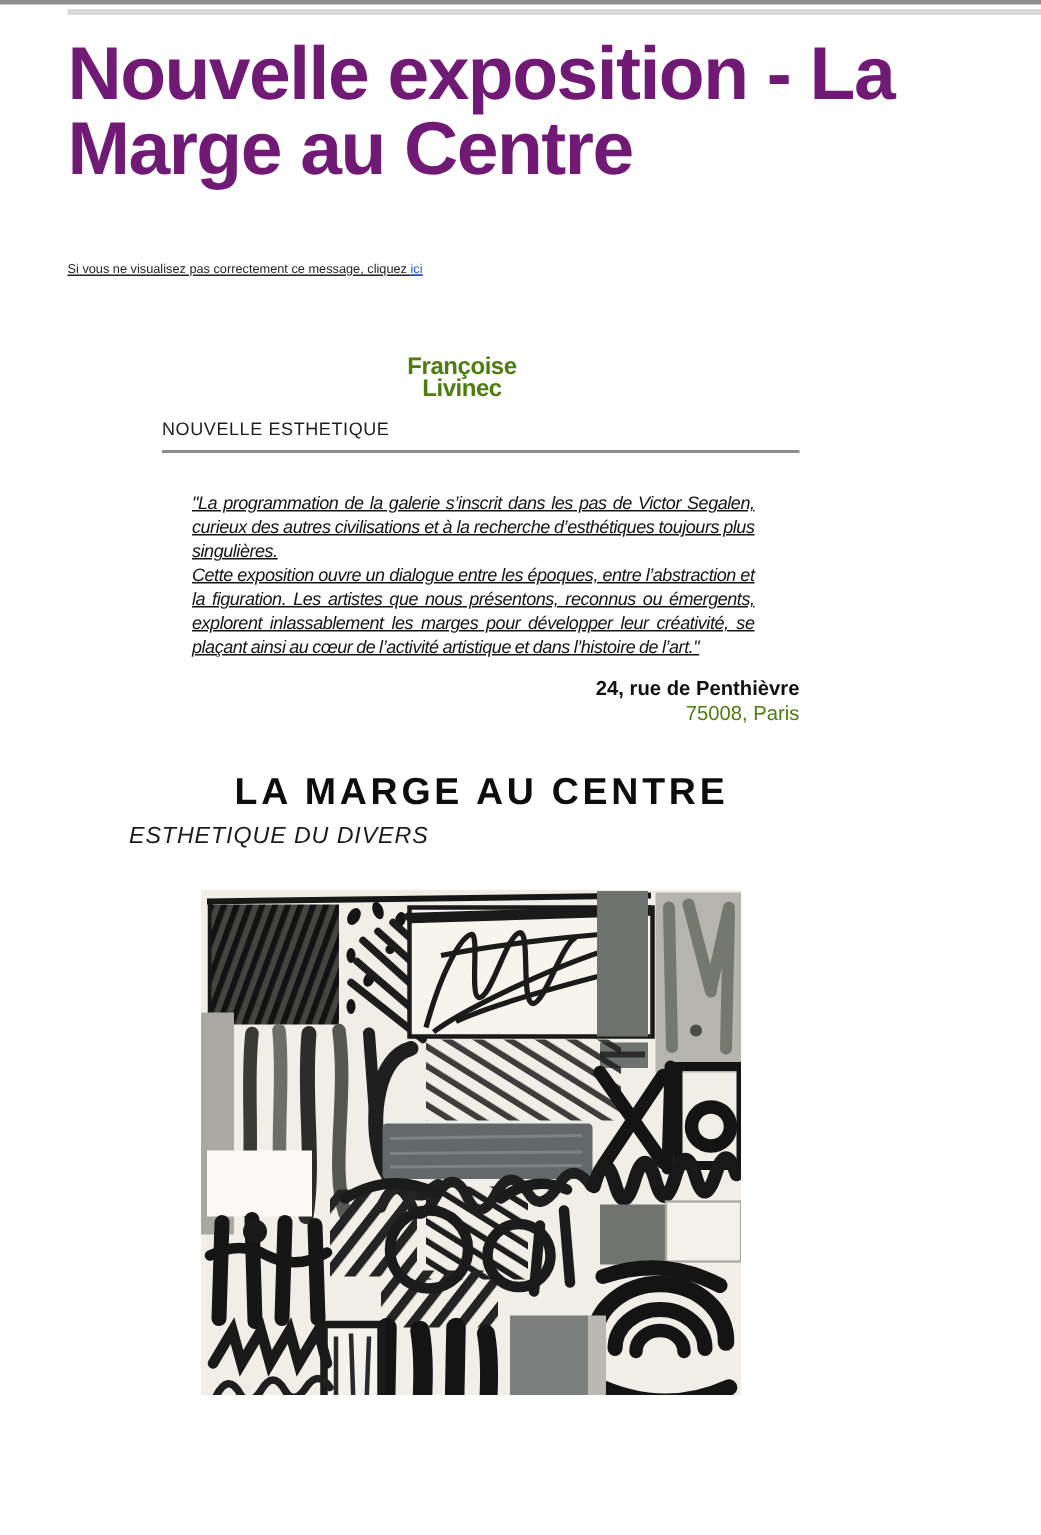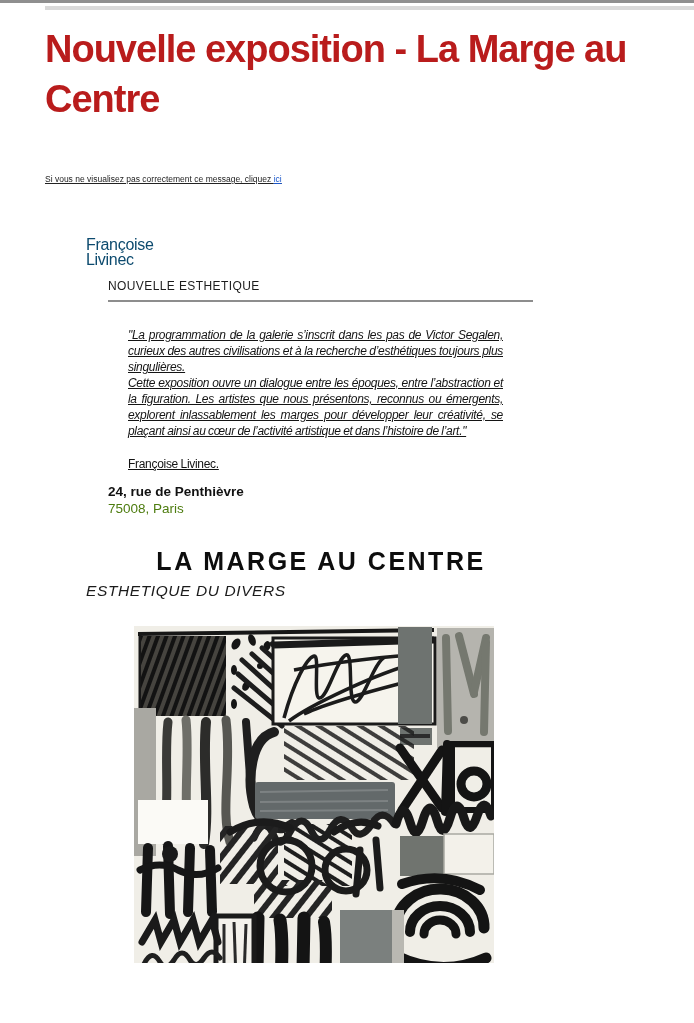--- a/index.html
+++ b/index.html
@@ -4,39 +4,39 @@
 <style>
   html,body{margin:0;padding:0;}
   body{
     width:694px;height:1023px;background:#ffffff;position:relative;overflow:hidden;
     font-family:"Liberation Sans",sans-serif;color:#1a1a1a;
   }
   .bar-dark{position:absolute;top:0;left:0;width:694px;height:3px;background:#8f8f8f;}
   .bar-light{position:absolute;top:6px;left:45px;right:0;height:4px;background:#d9d9d9;}
   .subject{
     position:absolute;top:24px;left:45px;width:600px;margin:0;
-    font-size:38px;line-height:50px;font-weight:bold;letter-spacing:-1px;color:#b91c1c;
+    font-size:50px;line-height:50px;font-weight:bold;letter-spacing:-1px;color:#701a75;
   }
   .snippet{position:absolute;top:174px;left:45px;margin:0;font-size:8.5px;color:#222;}
   .snippet a{color:#1a56c9;text-decoration:underline;cursor:pointer;}
   .email{position:absolute;top:225px;left:86px;width:470px;background:#fff;}
   .logo{
-    text-align:left;padding-right:26px;margin-top:12px;
-    font-weight:normal;font-size:16px;line-height:15px;letter-spacing:-0.3px;color:#0c4a6e;
+    text-align:center;padding-right:26px;margin-top:12px;
+    font-weight:bold;font-size:16px;line-height:15px;letter-spacing:-0.3px;color:#4d7c0f;
   }
   .section-label{margin:12px 23px 0 22px;font-size:12px;letter-spacing:0.4px;color:#1d1d1d;}
   .rule{margin:7px 23px 0 22px;border-top:2px solid #8d8d8d;height:0;}
   .bodytext{
     font-size:12px;line-height:16px;letter-spacing:-0.3px;word-spacing:-0.5px;
     text-align:justify;color:#141414;font-weight:500;
   }
   .intro{margin:22px 53px 0 42px;}
   .quote{margin:25px 53px 0 42px;font-style:italic;}
   .signature{margin:17px 53px 0 42px;text-align:left;}
-  .address{margin:11px 23px 0 22px;text-align:left;line-height:17px;}
+  .address{margin:11px 23px 0 22px;text-align:right;line-height:17px;}
   .addr1{font-weight:bold;font-size:13.5px;color:#111;}
   .addr2{font-size:13.5px;color:#4d7c0f;}
   .expo-title{
     margin:30px 0 0 0;text-align:center;font-size:25px;line-height:28px;
     font-weight:bold;letter-spacing:2.5px;color:#0d0d0d;
   }
   .expo-subtitle{
     margin:7px 0 0 0;text-align:left;font-style:italic;font-size:15.5px;
     letter-spacing:0.6px;color:#1b1b1b;
   }
@@ -60,21 +60,20 @@
       <div>Françoise</div>
       <div>Livinec</div>
     </div>
 
     <div class="section-label">NOUVELLE ESTHETIQUE</div>
     <div class="rule"></div>
 
 
     <p class="bodytext quote"><span>"La programmation de la galerie s’inscrit dans les pas de Victor Segalen, curieux des autres civilisations et à la recherche d’esthétiques toujours plus singulières.</span><br><span>Cette exposition ouvre un dialogue entre les époques, entre l’abstraction et la figuration. Les artistes que nous présentons, reconnus ou émergents, explorent inlassablement les marges pour développer leur créativité, se plaçant ainsi au cœur de l’activité artistique et dans l’histoire de l’art."</span></p>
 
-    <p class="bodytext signature">Françoise Livinec.</p>
 
     <div class="address">
       <div class="addr1">24, rue de Penthièvre</div>
       <div class="addr2">75008, Paris</div>
     </div>
 
     <h2 class="expo-title">LA MARGE AU CENTRE</h2>
     <div class="expo-subtitle">ESTHETIQUE DU DIVERS</div>
 
     <div class="artwork">

